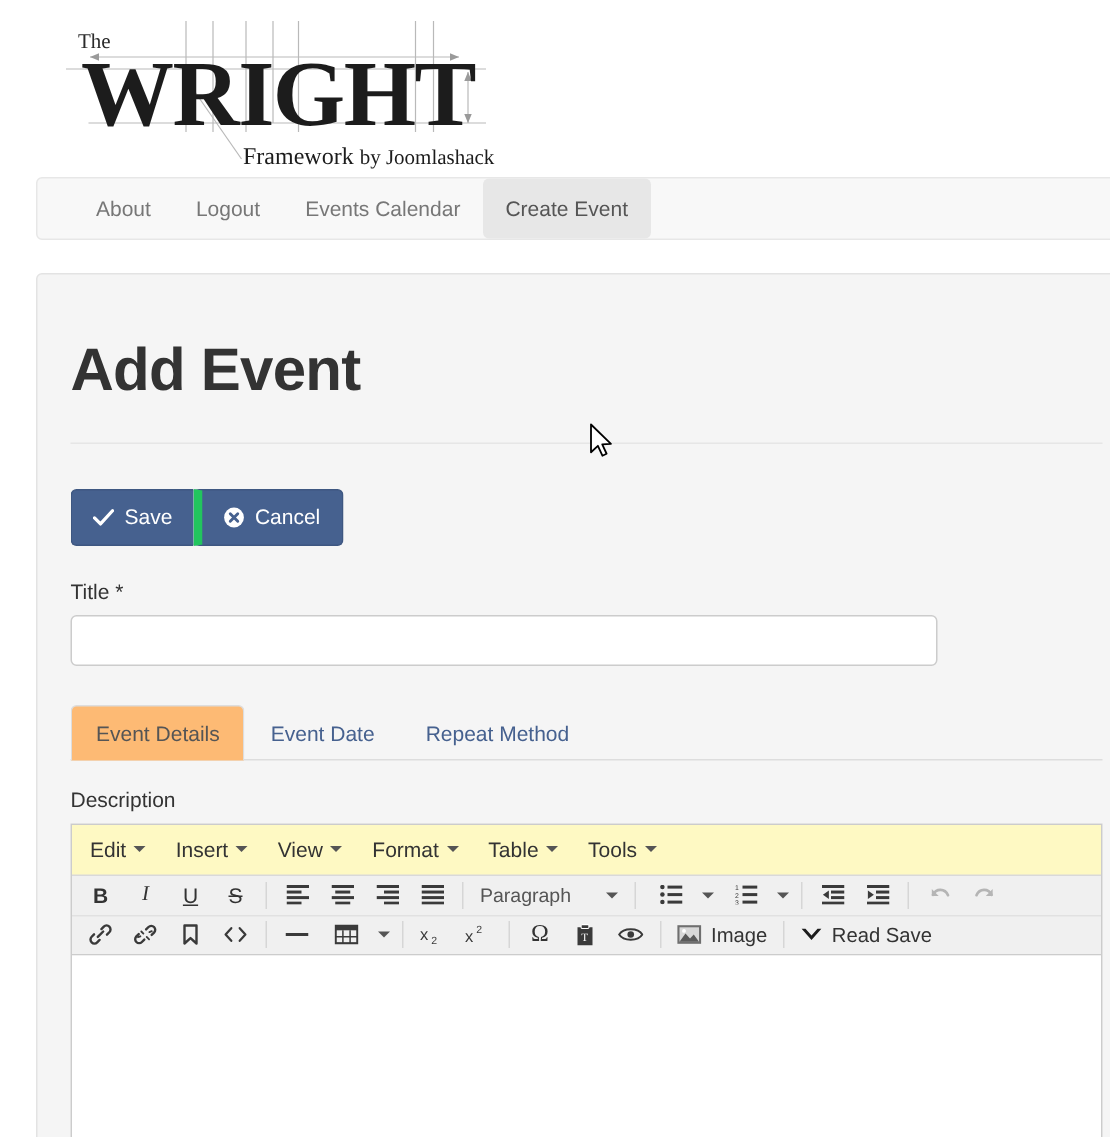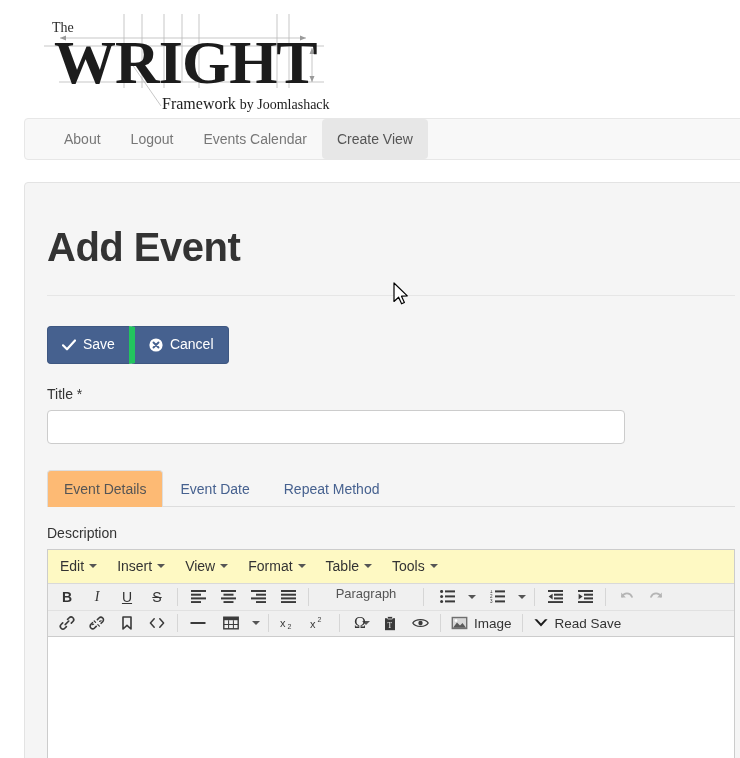--- a/index.html
+++ b/index.html
@@ -236,21 +236,20 @@
   }
   .tb-label {
     display: inline-flex;
     align-items: center;
     gap: 20px;
     padding: 0 6px;
     font-size: 13px;
     color: #555555;
     cursor: pointer;
     height: 22px;
-    flex-direction: column;
   }
   .tb-text-btn {
     display: inline-flex;
     align-items: center;
     gap: 6px;
     padding: 0 5px;
     font-size: 13.5px;
     color: #333333;
     cursor: pointer;
     height: 22px;
@@ -310,21 +309,21 @@
       <text x="30" y="73" font-family="'Liberation Serif', serif" font-size="62" font-weight="bold" fill="#1c1c1c" letter-spacing="-1">WRIGHT</text>
       <text x="138" y="99" font-family="'Liberation Serif', serif" font-size="16" fill="#1c1c1c">Framework <tspan font-size="14">by Joomlashack</tspan></text>
     </svg>
   </div>
 </div>
 
 <nav class="navbar">
   <a class="nav-item" href="#">About</a>
   <a class="nav-item" href="#">Logout</a>
   <a class="nav-item" href="#">Events Calendar</a>
-  <a class="nav-item active" href="#">Create View</a>
+  <a class="nav-item active" href="#">Create Event</a>
 </nav>
 
 <div class="panel">
 
   <h1 class="page-title">Add Event</h1>
   <hr class="title-rule">
 
   
   <div class="btn-group">
     <button class="btn">

